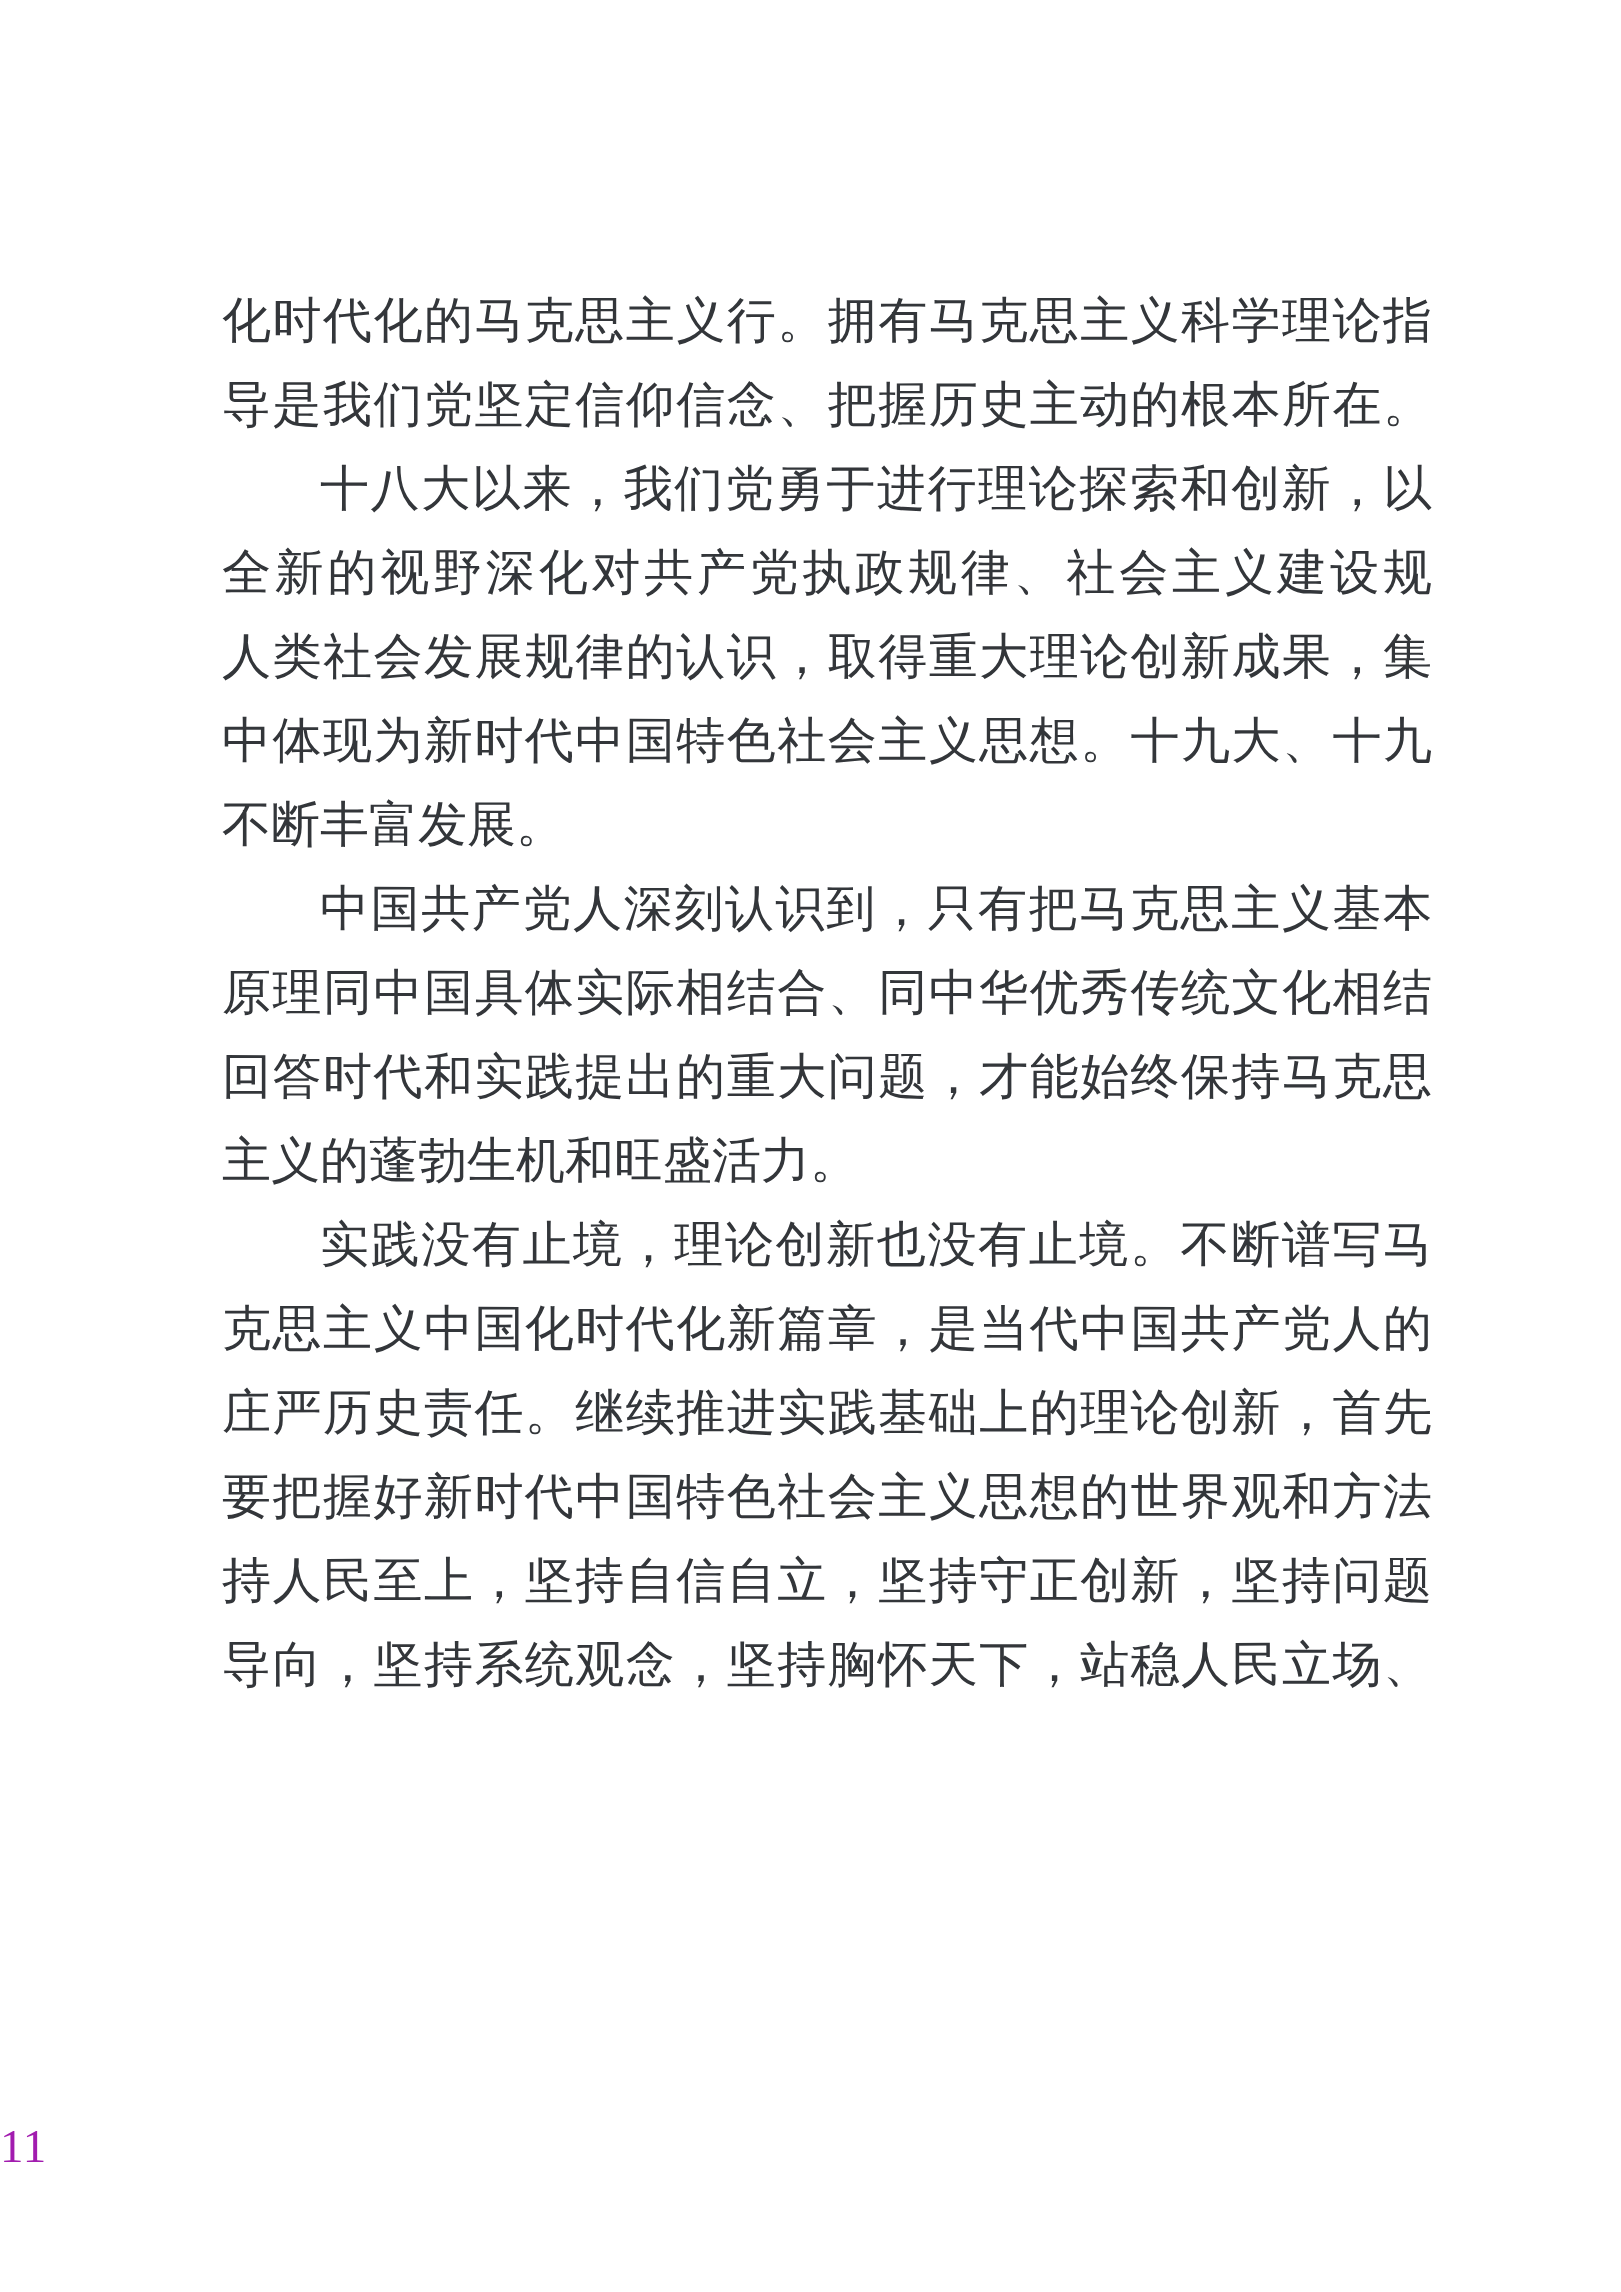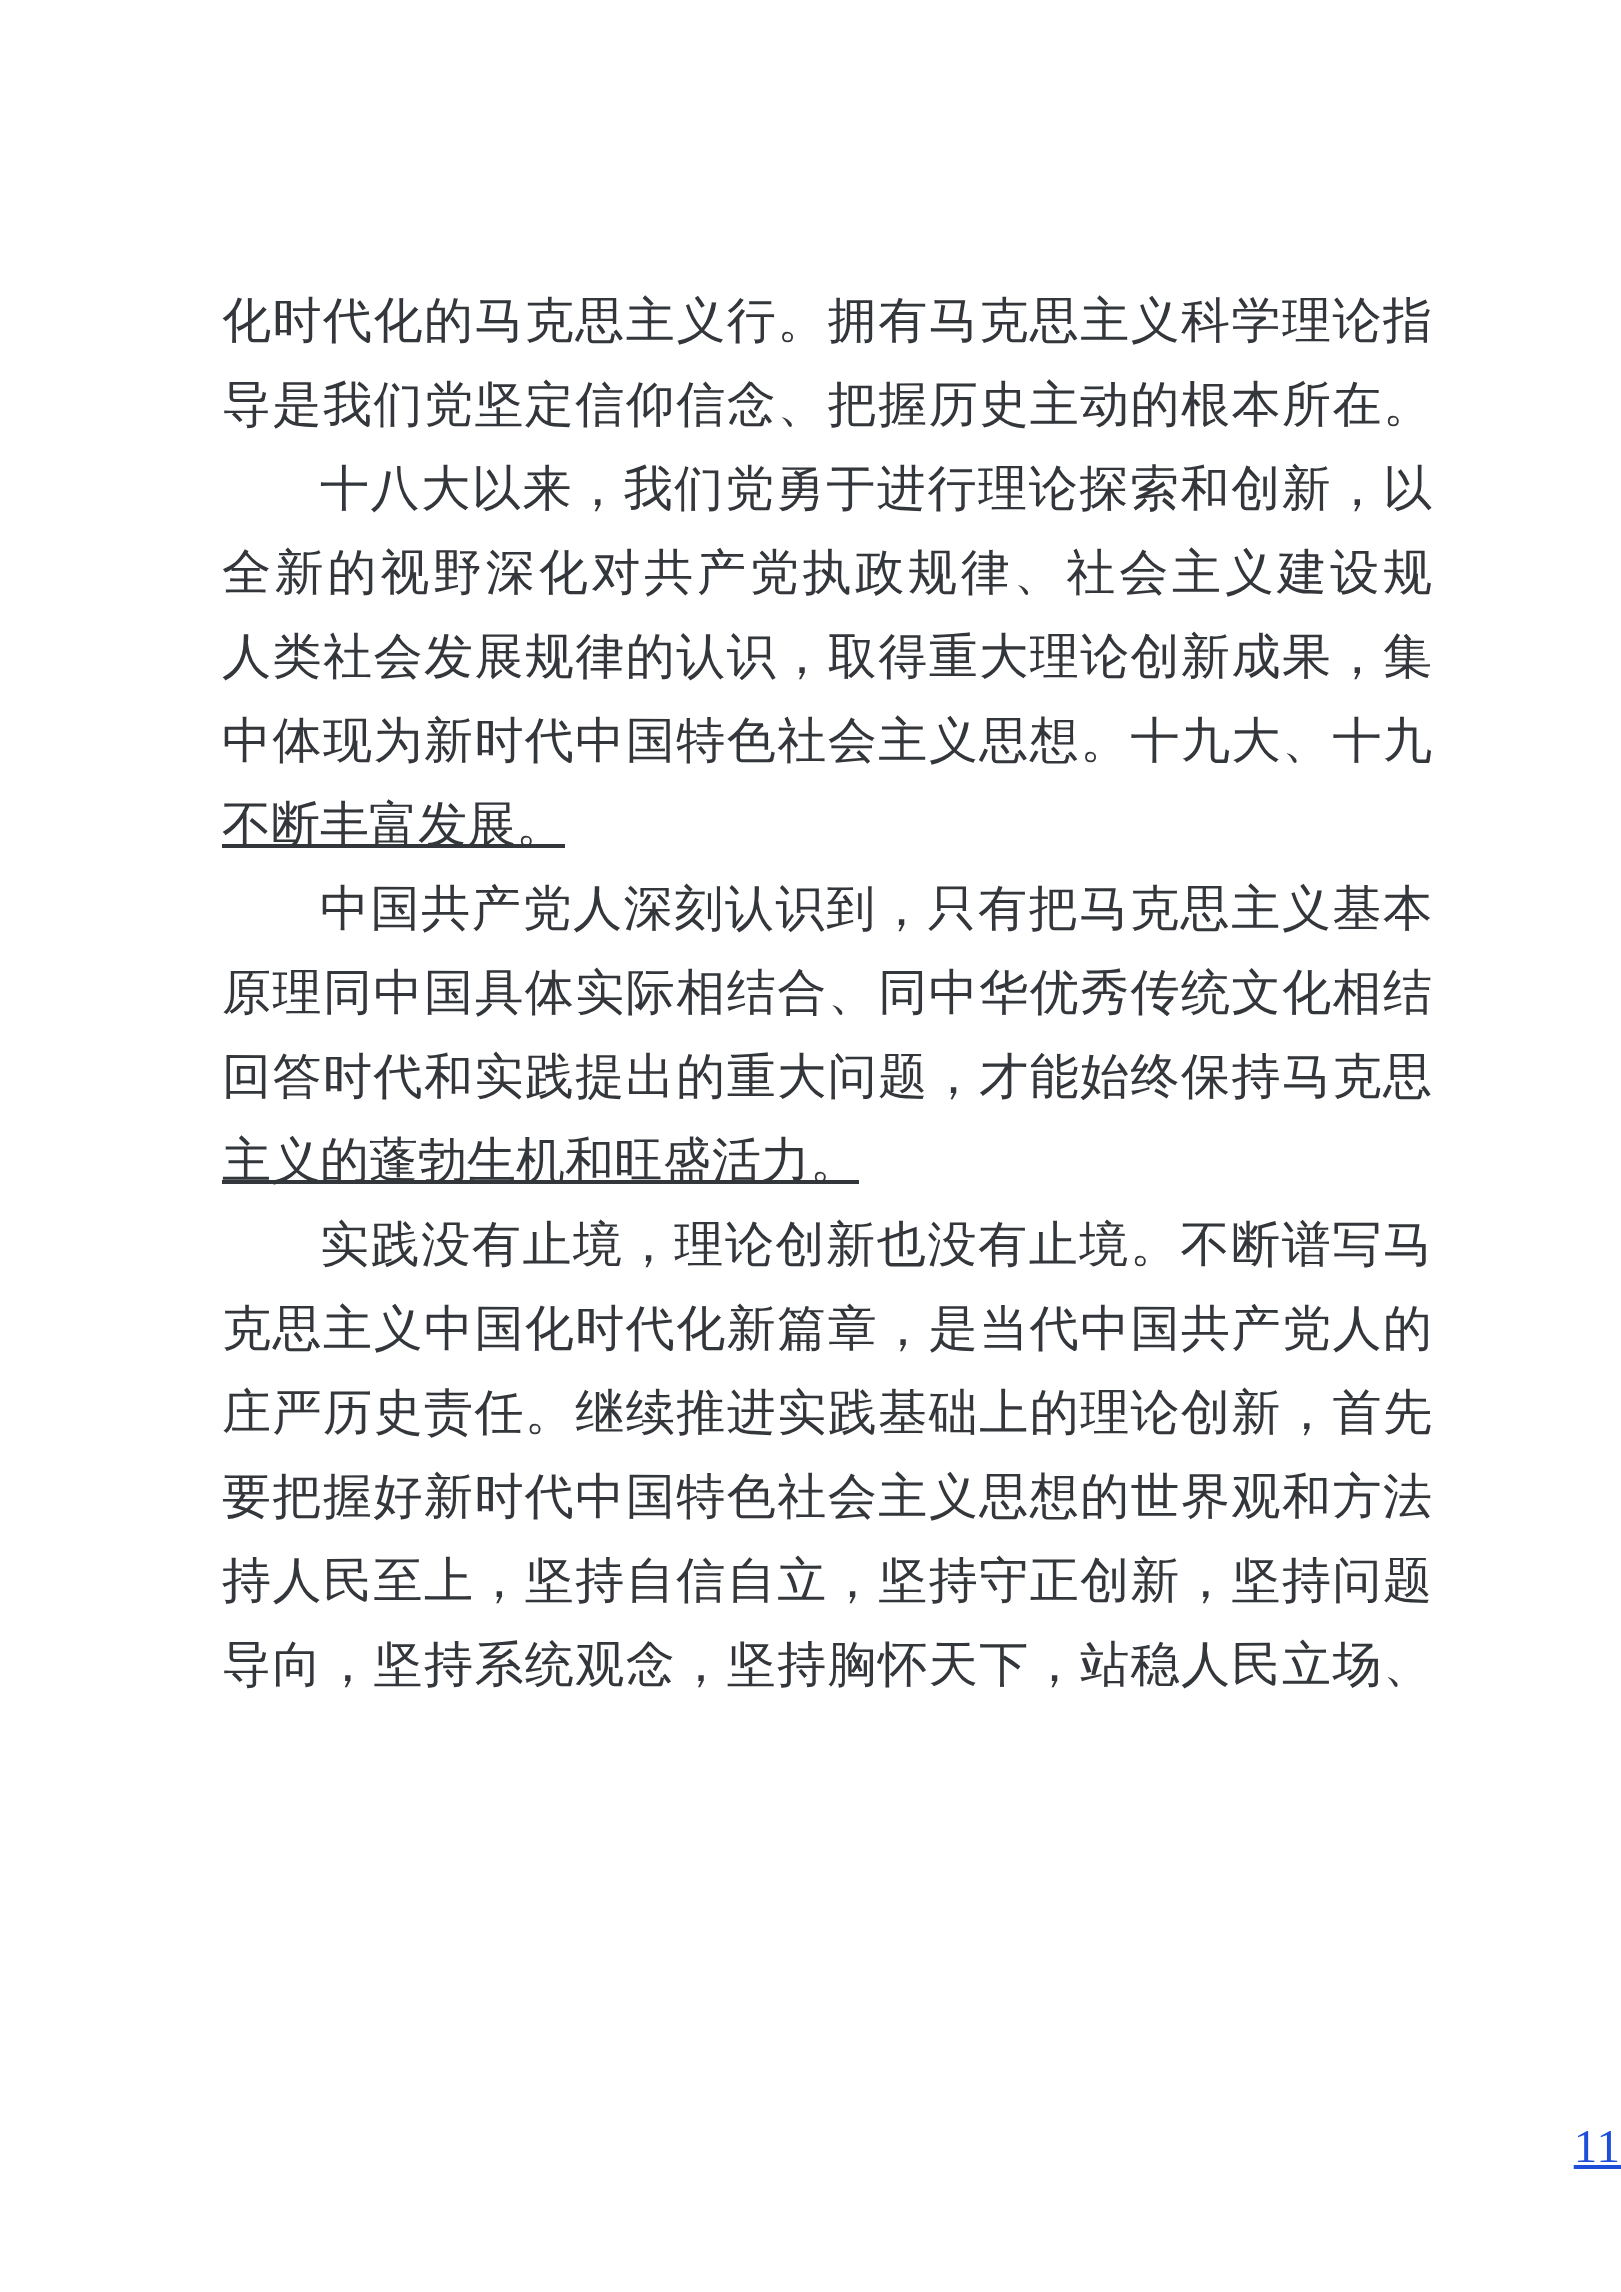--- a/index.html
+++ b/index.html
@@ -36,34 +36,32 @@
     text-align-last: justify;
     text-justify: inter-character;
     overflow: hidden;
   }
   .text-line.para-start {
     text-indent: 98px;
   }
   .text-line.para-end-short {
     text-align: left;
     text-align-last: left;
-    text-decoration: underline;
   }
   .page-number {
     position: absolute;
     left: 0;
     top: 2123px;
     width: 1621px;
-    text-align: right;
+    text-align: left;
     font-family: "Liberation Serif", serif;
     font-size: 47px;
     line-height: 47px;
-    color: #1d4ed8;
+    color: #a21caf;
     letter-spacing: 1px;
-    text-decoration: underline;
   }
 </style>
 </head>
 <body>
 
 <div class="page">
   <div class="text-body">
       <div class="text-line">化时代化的马克思主义行。拥有马克思主义科学理论指</div>
       <div class="text-line">导是我们党坚定信仰信念、把握历史主动的根本所在。</div>
       <div class="text-line para-start">十八大以来，我们党勇于进行理论探索和创新，以</div>

